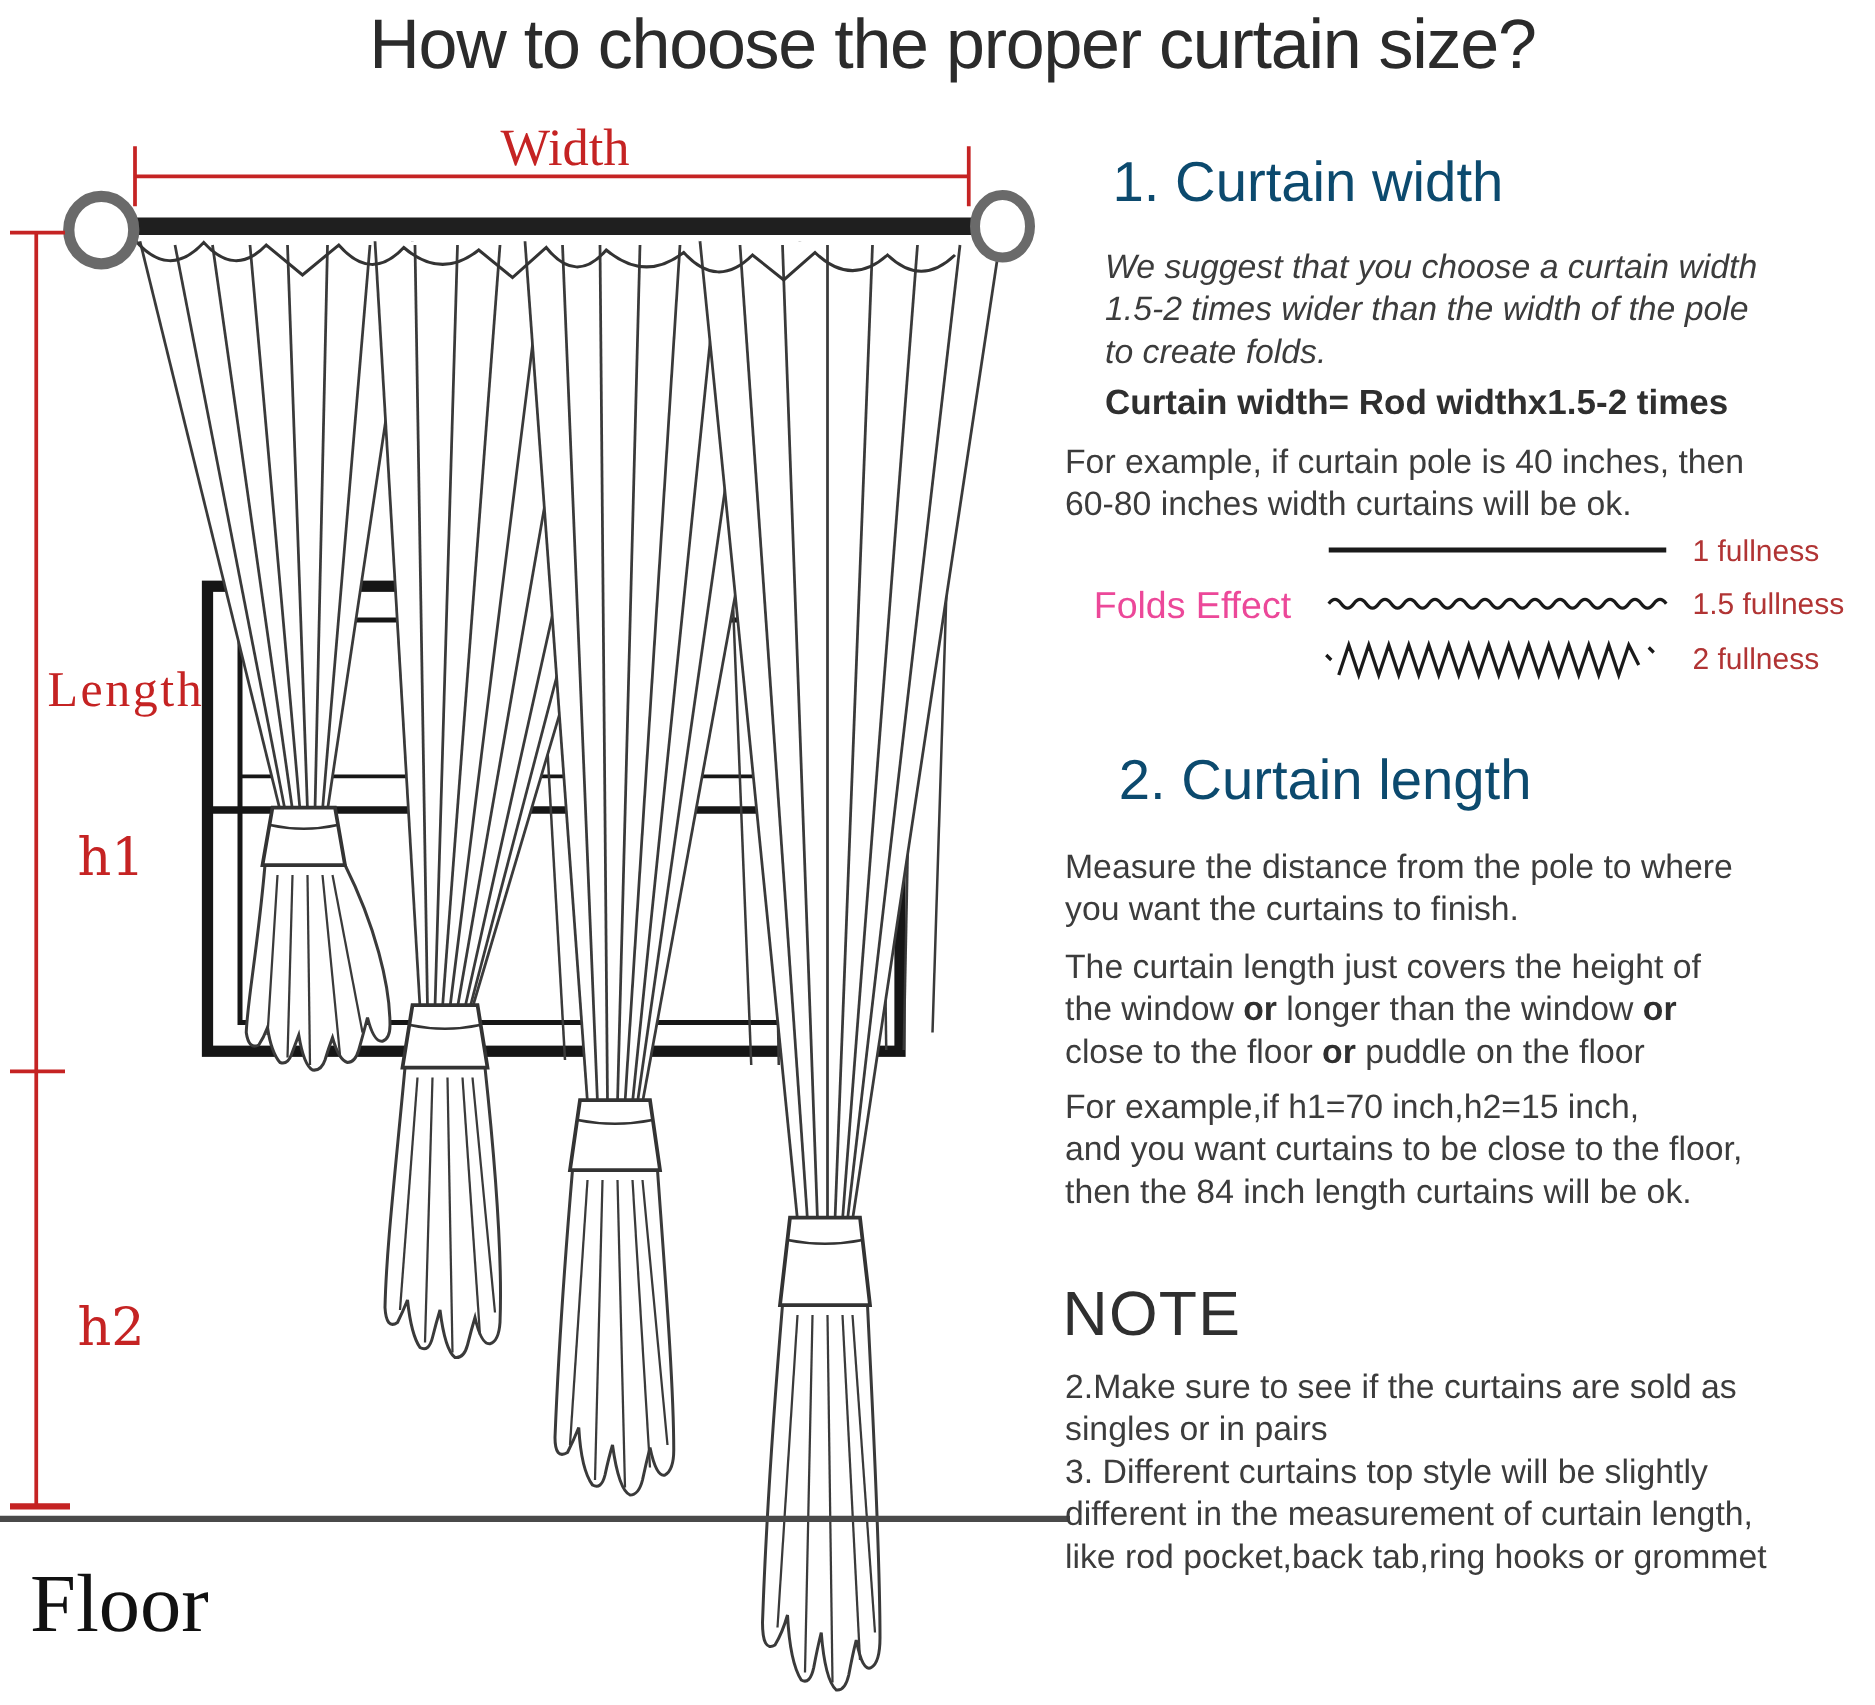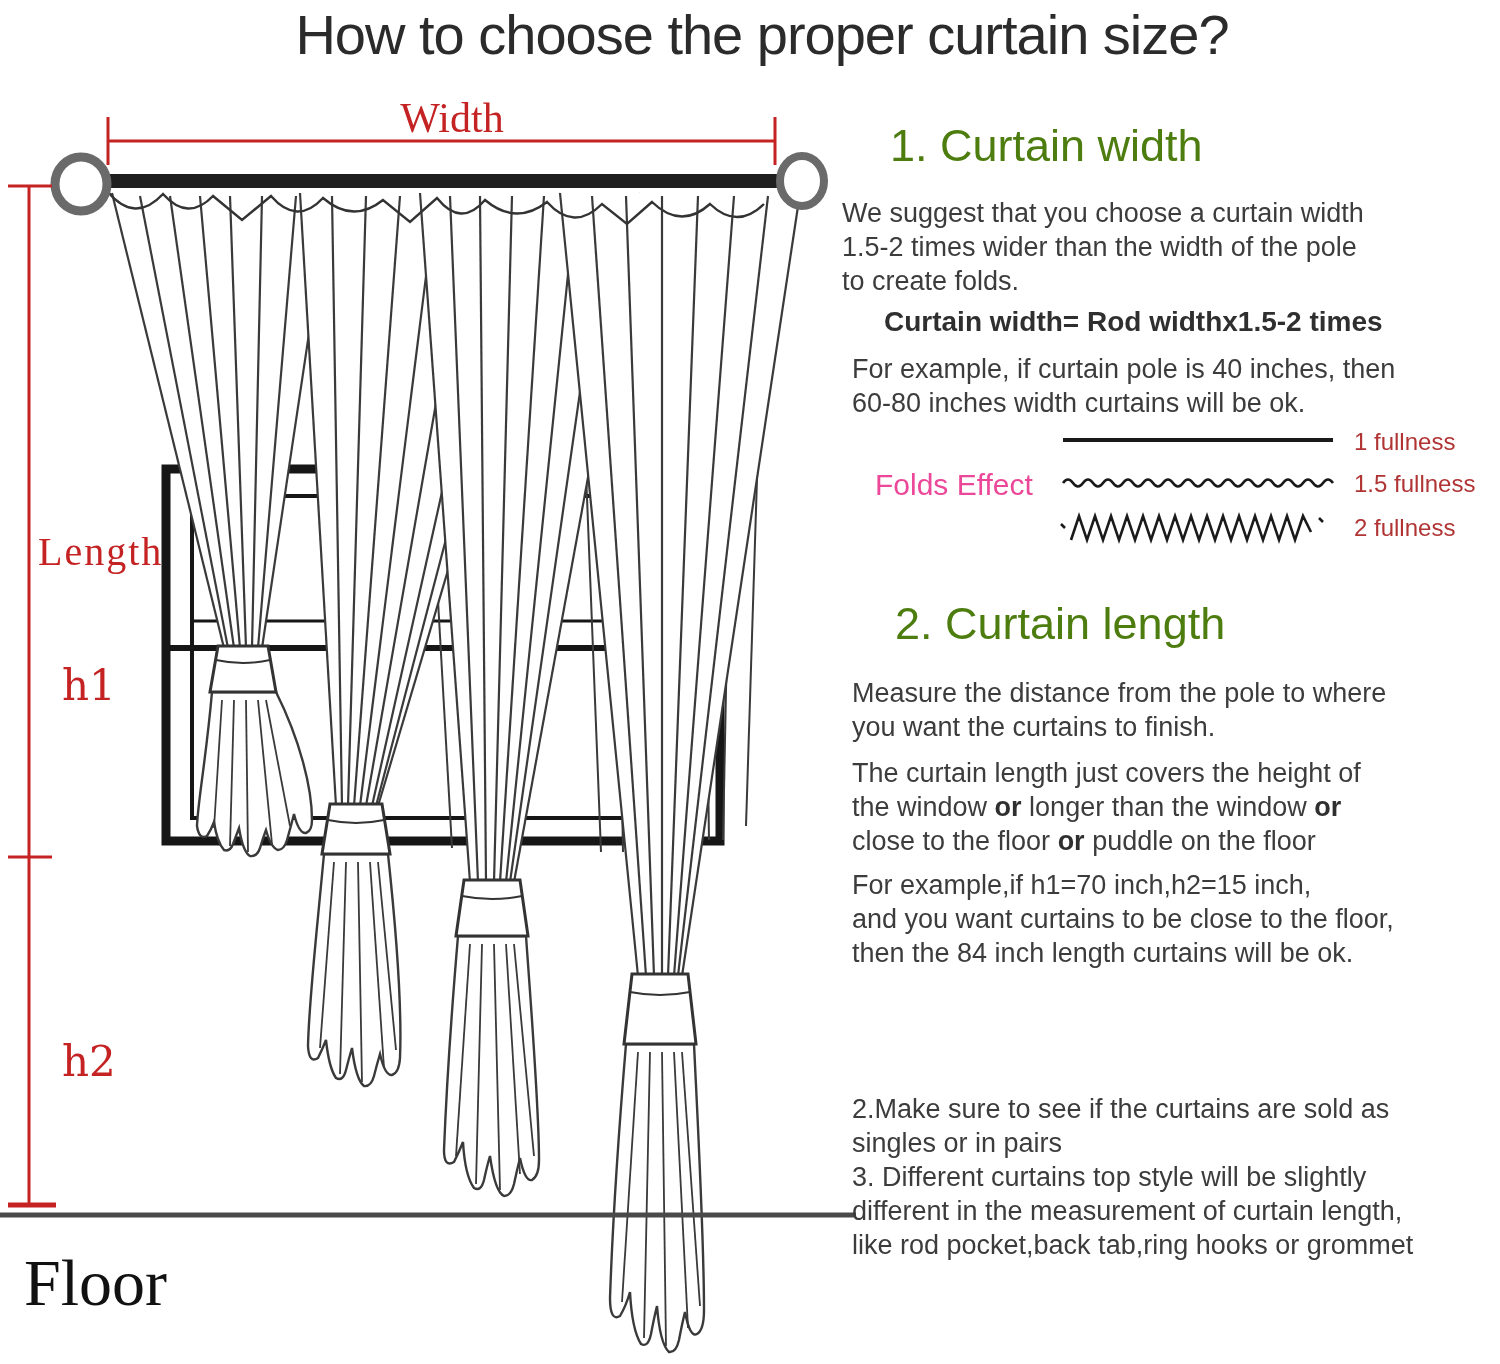--- a/index.html
+++ b/index.html
@@ -1,21 +1,21 @@
 <!DOCTYPE html>
 <html><head>
 <meta charset="utf-8">
 <style>
   html,body{margin:0;padding:0;background:#ffffff;}
   #canvas{position:relative;width:1500px;height:1364px;background:#ffffff;overflow:hidden;
           font-family:"Liberation Sans", sans-serif;color:#353535;}
   .abs{position:absolute;}
   #title{left:0;top:2px;width:1500px;text-align:center;font-size:56px;letter-spacing:-1px;
          color:#2b2b2b;white-space:nowrap;padding-left:12px;}
-  .heading{font-size:45px;color:#4d7c0f;letter-spacing:0;}
+  .heading{font-size:45px;color:#0c4a6e;letter-spacing:0;}
   .body-text{font-size:27px;line-height:34px;color:#3c3c3c;white-space:pre-line;}
   .formula{font-size:28px;font-weight:bold;color:#2f2f2f;white-space:pre-line;}
   .b{font-weight:bold;color:#2f2f2f;}
   .fullness-label{font-size:24px;color:#b13434;white-space:nowrap;}
   #folds-effect-label{font-size:30px;color:#ec4899;}
   #note-heading{font-size:50px;color:#2f2f2f;letter-spacing:1px;}
   svg text{user-select:none;}
 </style>
 </head>
 <body>
@@ -173,21 +173,21 @@
     </g>
     <text x="38" y="565" fill="#c52323" font-family="Liberation Serif, serif" font-size="40" letter-spacing="2">Length</text>
     <text x="62" y="700" fill="#c52323" font-family="DejaVu Serif, serif" font-size="42">h1</text>
     <text x="62" y="1076" fill="#c52323" font-family="DejaVu Serif, serif" font-size="42">h2</text>
 
     <text x="24" y="1305" fill="#111111" font-family="Liberation Serif, serif" font-size="66">Floor</text>
   </svg>
 
   <div class="abs heading" style="left:890px;top:120px;">1. Curtain width</div>
 
-  <div class="abs body-text" style="left:842px;top:196px;">We suggest that you choose a curtain width
+  <div class="abs body-text" style="left:884px;top:196px;font-style:italic;">We suggest that you choose a curtain width
 1.5-2 times wider than the width of the pole
 to create folds.</div>
 
   <div class="abs formula" style="left:852px;top:306px;margin-left:32px;">Curtain width= Rod widthx1.5-2 times</div>
 
   <div class="abs body-text" style="left:852px;top:352px;">For example, if curtain pole is 40 inches, then
 60-80 inches width curtains will be ok.</div>
 
   <div class="abs" style="left:875px;top:468px;" id="folds-effect-label">Folds Effect</div>
 
@@ -207,20 +207,21 @@
 the window </span><span class="b">or</span><span> longer than the window </span><span class="b">or</span><span>
 close to the floor </span><span class="b">or</span><span> puddle on the floor</span></div>
 
   <div class="abs body-text" style="left:852px;top:676px;">Measure the distance from the pole to where
 you want the curtains to finish.</div>
 
   <div class="abs body-text" style="left:852px;top:868px;">For example,if h1=70 inch,h2=15 inch,
 and you want curtains to be close to the floor,
 then the 84 inch length curtains will be ok.</div>
 
+  <div class="abs" style="left:850px;top:1022px;" id="note-heading">NOTE</div>
 
   <div class="abs" style="left:852px;top:1092px;">
     <div class="body-text">2.Make sure to see if the curtains are sold as
 singles or in pairs</div>
     <div class="body-text">3. Different curtains top style will be slightly
 different in the measurement of curtain length,
 like rod pocket,back tab,ring hooks or grommet</div>
   </div>
 
 </div>

